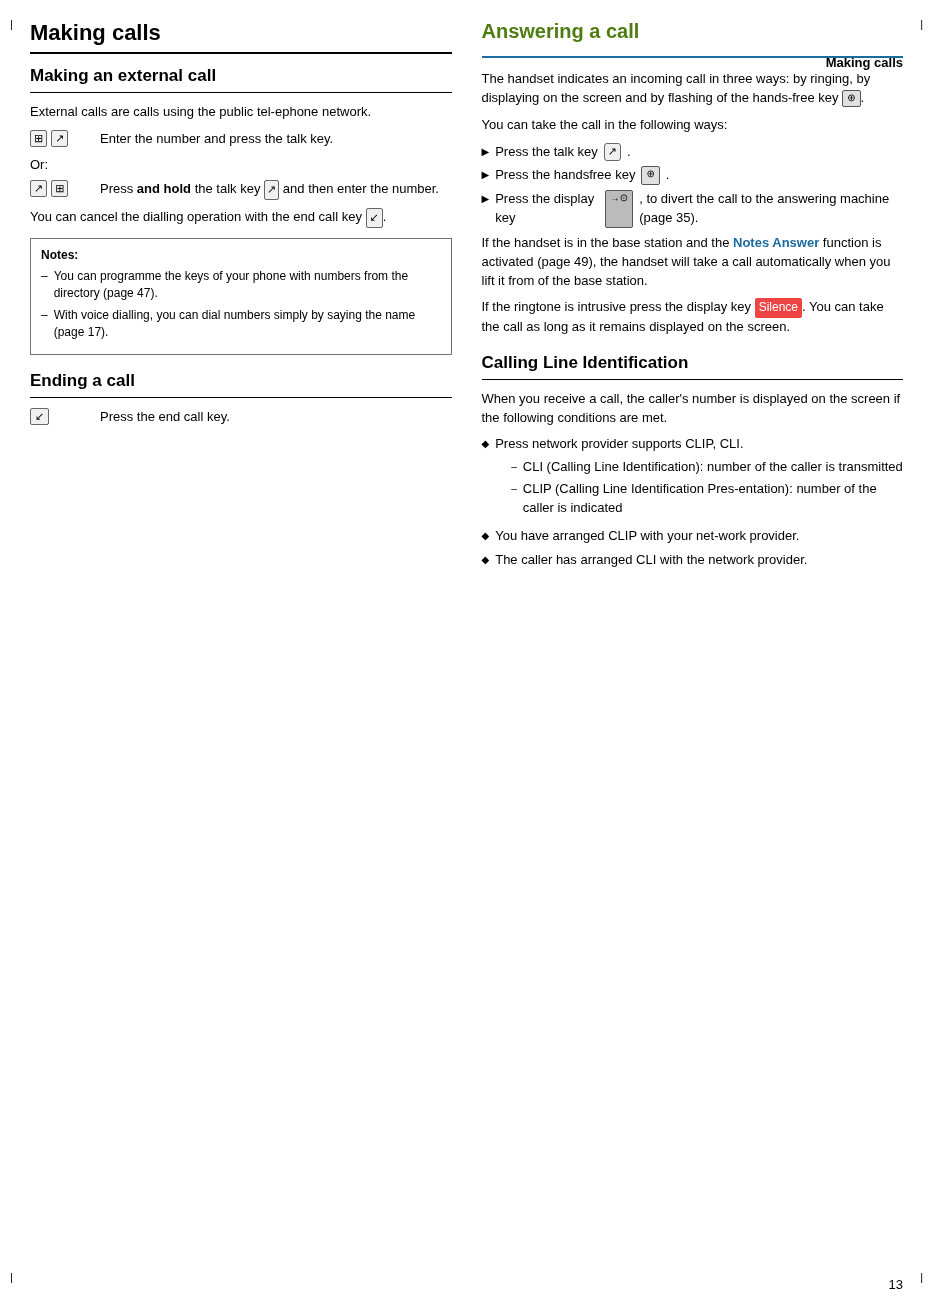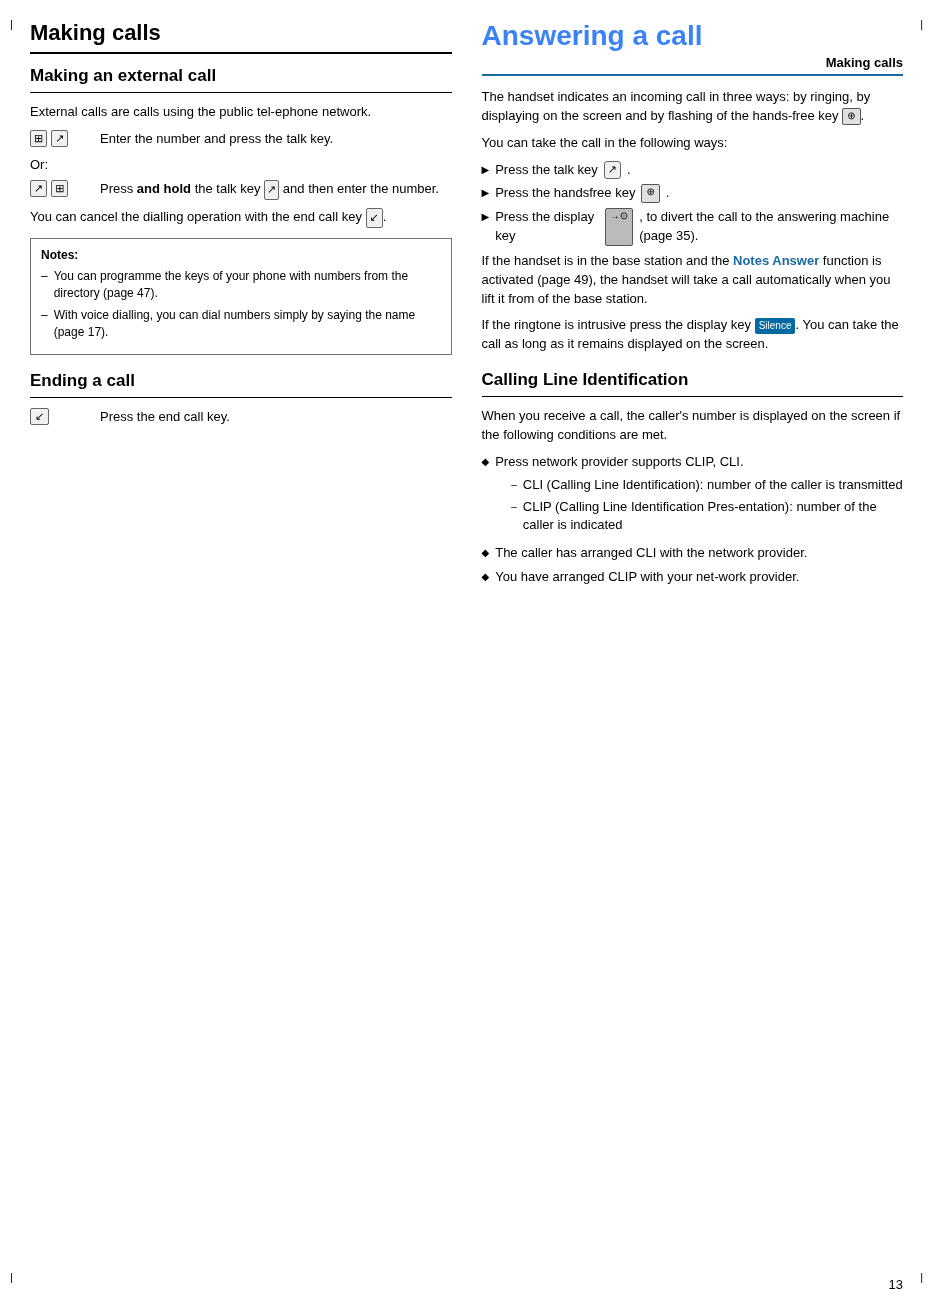--- a/index.html
+++ b/index.html
@@ -62,24 +62,24 @@
     }
 
     
     .section-title {
       font-size: 22px;
       font-weight: bold;
       margin-bottom: 6px;
     }
 
     .section-title-right {
-      font-size: 28px;
-      font-weight: bold;
-      color: #3b82f6;
-      margin-bottom: 22px;
+      font-size: 20px;
+      font-weight: bold;
+      color: #4d7c0f;
+      margin-bottom: 13px;
     }
 
     .section-divider {
       border: none;
       border-top: 2px solid #000;
       margin-bottom: 12px;
     }
 
     .section-divider-right {
       border: none;
@@ -265,23 +265,23 @@
     .keypad-icon {
       display: inline-block;
       font-size: 13px;
       vertical-align: middle;
       letter-spacing: 0;
     }
 
     
     .silence-badge {
       display: inline-block;
-      background: #0369a1;
+      background: #ef4444;
       color: #fff;
-      font-size: 10px;
+      font-size: 12px;
       padding: 1px 4px;
       border-radius: 2px;
       vertical-align: middle;
     }
 
     
     .colored-text {
       color: #1a6b9e;
       font-weight: bold;
     }
@@ -436,25 +436,25 @@
               <li>
                   <span>CLI (Calling Line Identification): number of the caller is transmitted</span>
                 </li>
               <li>
                   <span>CLIP (Calling Line Identification Pres-entation): number of the caller is indicated</span>
                 </li>
             </ul>
           </div>
         </li>
         <li>
+          <span>You have arranged CLIP with your net-work provider.</span>
+        </li>
+        <li>
           <span>The caller has arranged CLI with the network provider.</span>
         </li>
-        <li>
-          <span>You have arranged CLIP with your net-work provider.</span>
-        </li>
       </ul>
 
     </div>
 
   </div>
 
   <div class="page-number">13</div>
 
 </div>
 

